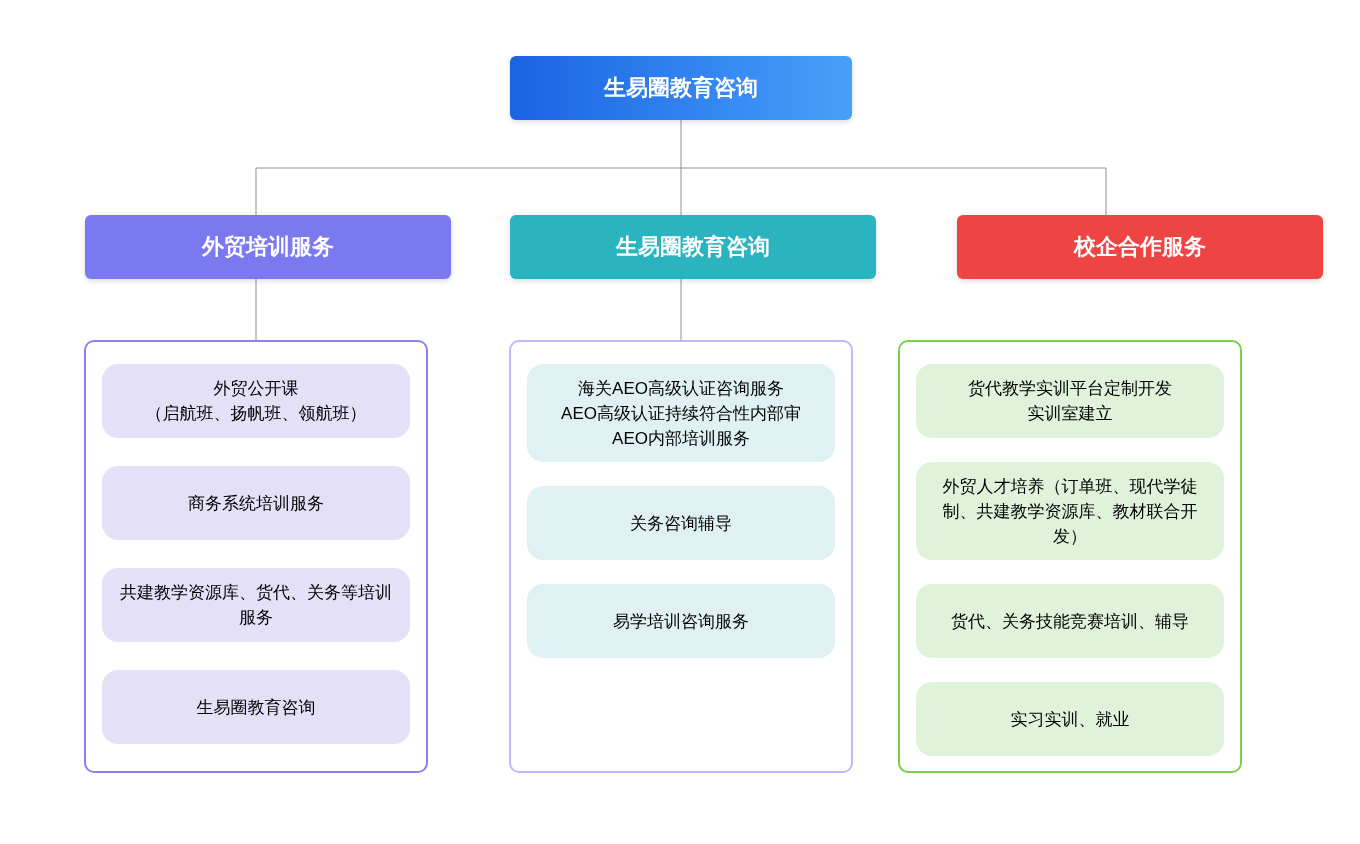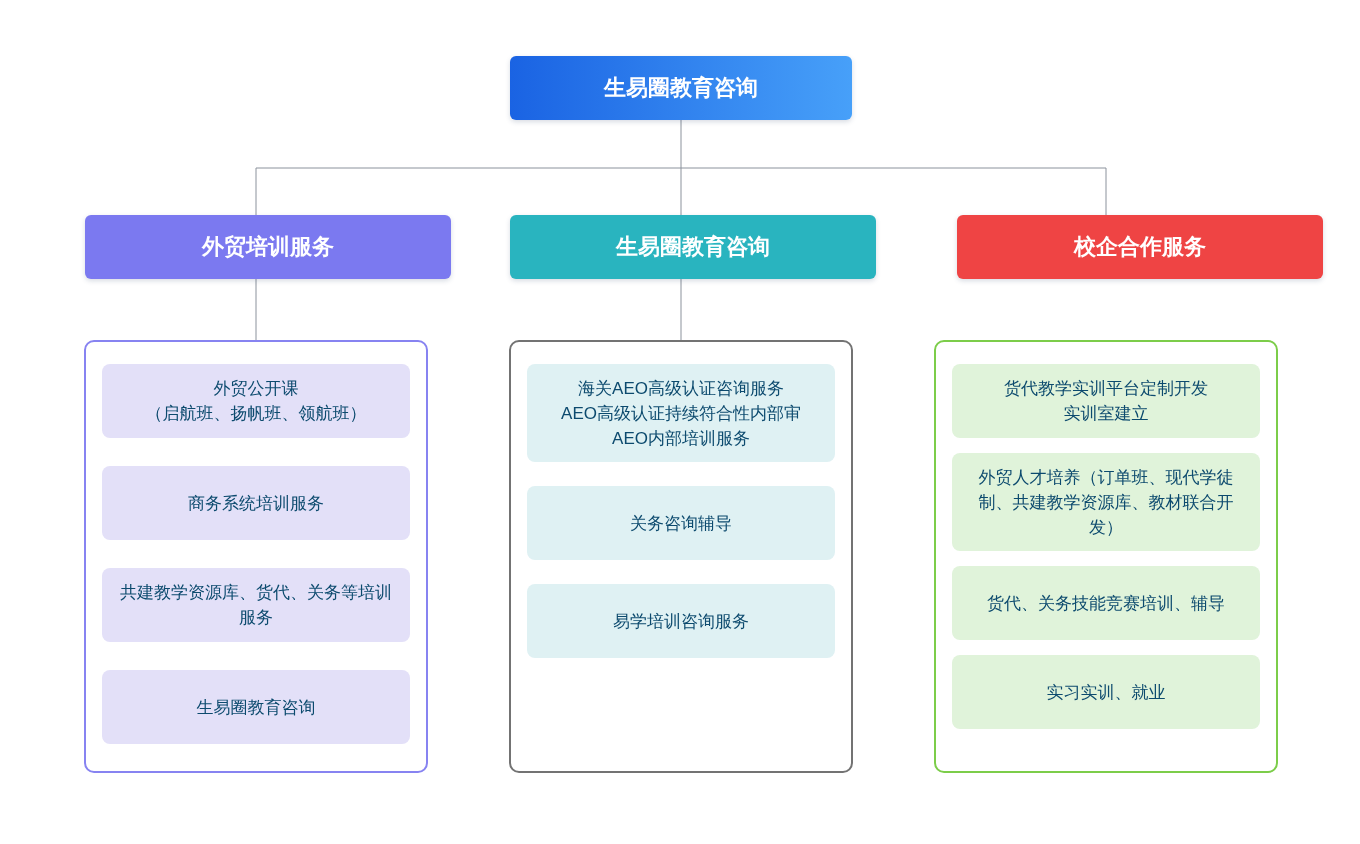--- a/index.html
+++ b/index.html
@@ -28,30 +28,30 @@
   .branch-teal   { left: 510px; background: #29b4bf; }
   .branch-green  { left: 957px; background: #ef4444; }
 
   .group {
     position: absolute; top: 340px; width: 344px; height: 433px;
     background: #ffffff; border-radius: 10px;
     display: flex; flex-direction: column;
     padding: 22px 16px 23px 16px;
   }
   .group-purple { left: 84px;  border: 2px solid #8783f1; gap: 28px; }
-  .group-teal   { left: 509px; border: 2px solid #737373; gap: 24px; }
-  .group-green  { left: 934px; border: 2px solid #7ccd4a; gap: 15px; }
+  .group-teal   { left: 509px; border: 2px solid #c4b5fd; gap: 24px; }
+  .group-green  { left: 898px; border: 2px solid #7ccd4a; gap: 24px; }
 
   .item {
     min-height: 74px;
-    border-radius: 8px;
+    border-radius: 16px;
     display: flex; align-items: center; justify-content: center;
     text-align: center;
     padding: 8px 12px;
-    font-size: 17px; line-height: 25px; color: #0c4a6e;
+    font-size: 17px; line-height: 25px; color: #000000;
     white-space: pre-line;
   }
   .item.tall { min-height: 98px; }
   .group-purple .item { background: #e3e0f8; }
   .group-teal   .item { background: #dff1f3; }
   .group-green  .item { background: #e0f3da; }
 </style>
 </head>
 <body>
 

